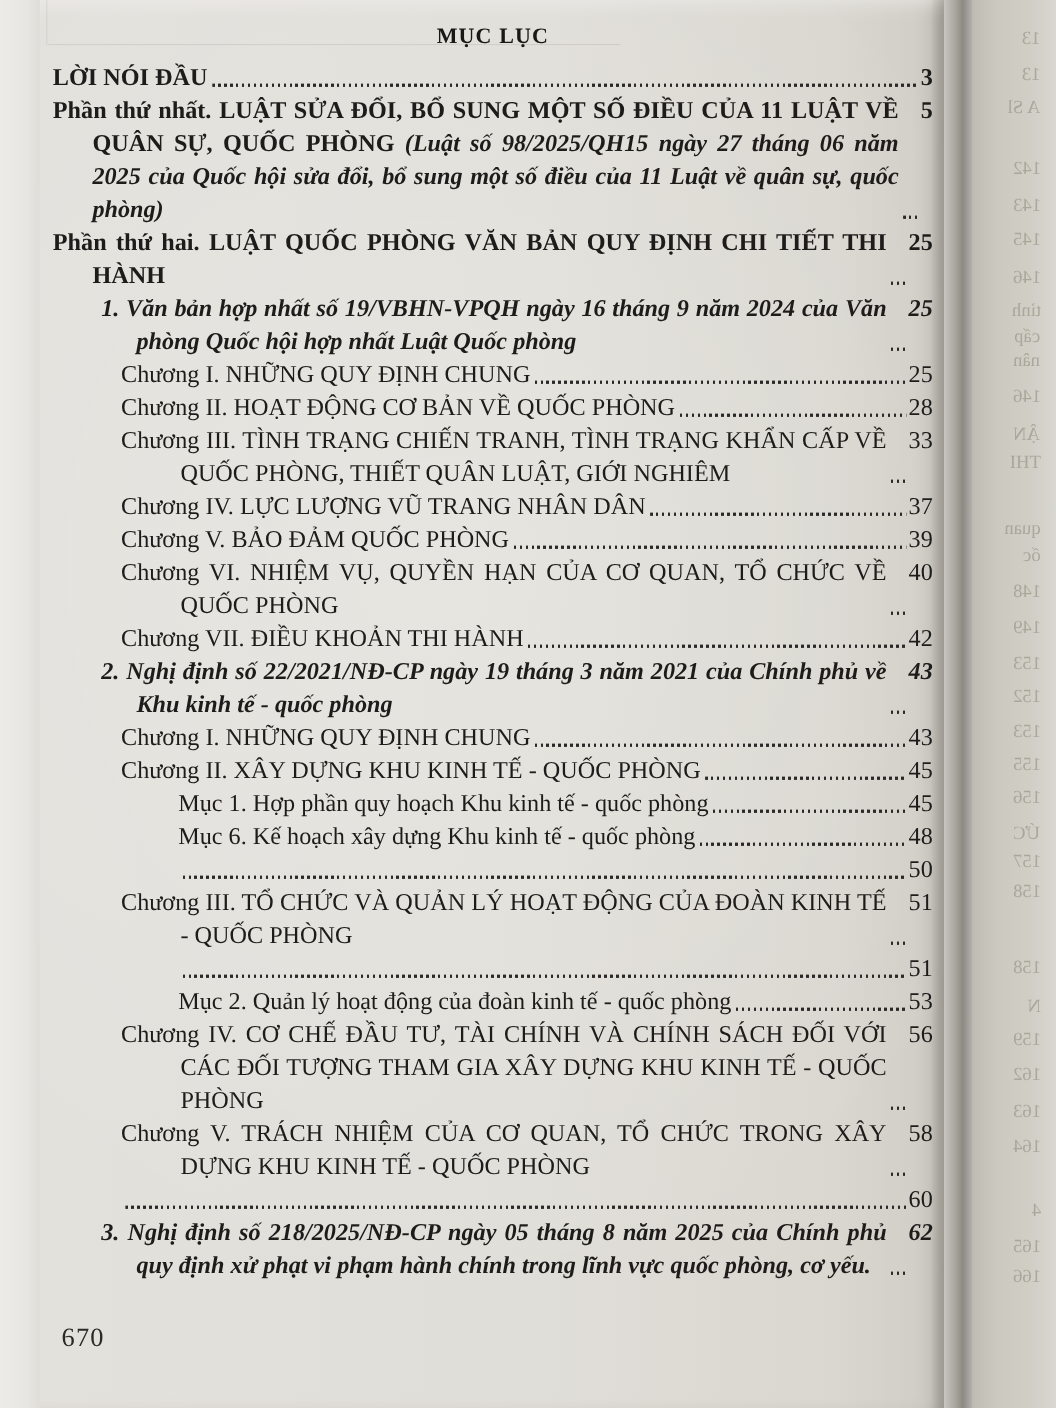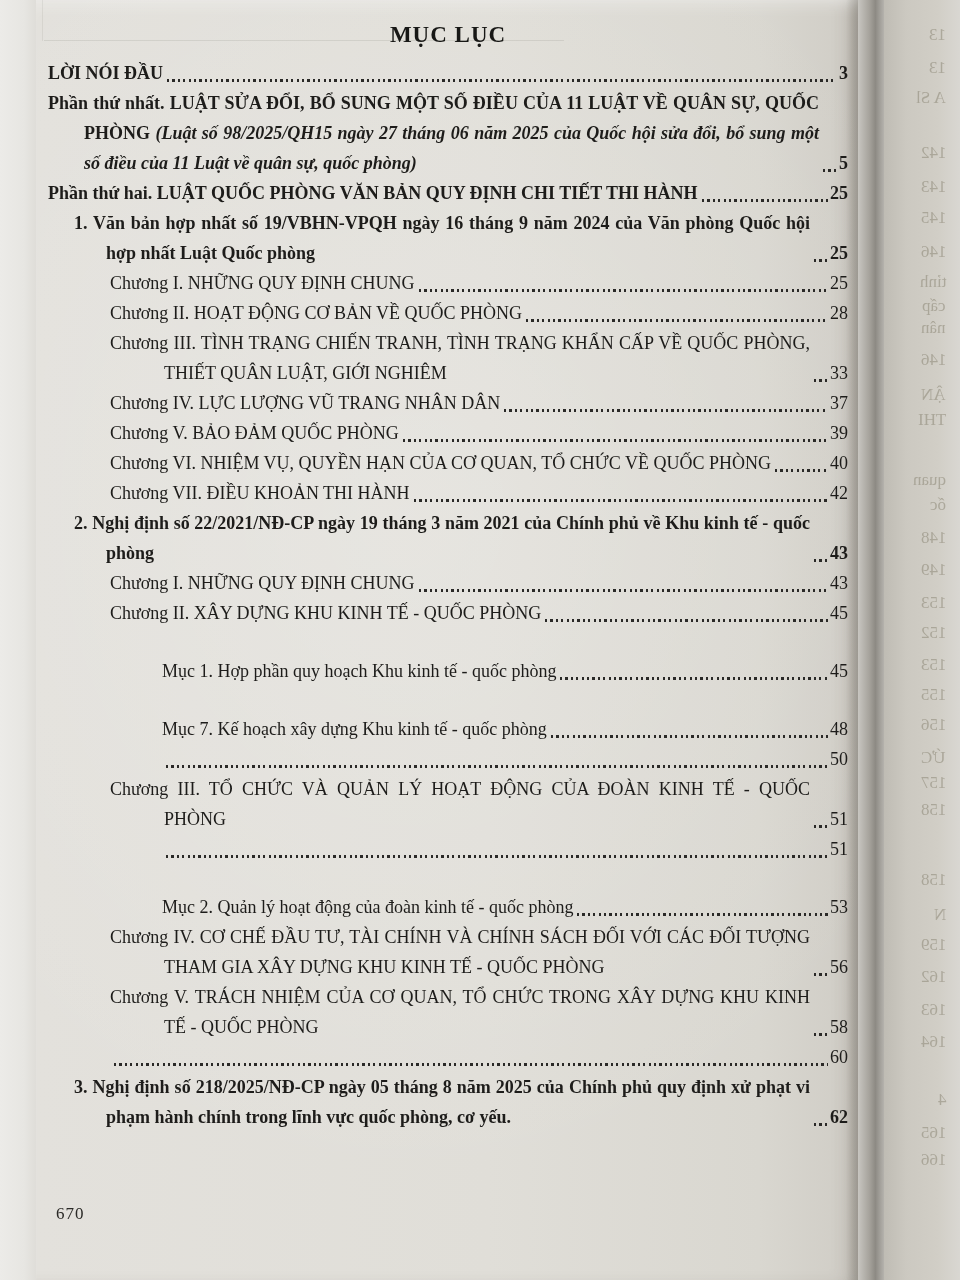--- a/index.html
+++ b/index.html
@@ -50,56 +50,56 @@
     transform:scaleX(-1);filter:blur(0.5px);
     white-space:nowrap;
   }
 
   
   .toc{
     position:absolute;left:48px;top:22px;width:800px;
     color:#1d1c1a;
   }
   .toc-title{
-    text-align:center;font-weight:bold;font-size:23px;letter-spacing:1px;
+    text-align:center;font-weight:bold;font-size:20px;letter-spacing:1px;
     margin:0 0 10px 0;color:#181816;
   }
   .entry{
-    display:flex;align-items:flex-end;
-    font-size:18px;line-height:30px;
+    display:flex;align-items:flex-start;
+    font-size:22px;line-height:30px;
   }
   .entry .txt{flex:0 1 auto;min-width:0;text-align:justify;}
   .entry .fill{
     flex:1 0 14px;height:3.2px;align-self:flex-end;
     margin:0 1px 6px 4px;
     background-image:repeating-linear-gradient(to right,#2a2927 0px,#2a2927 2.2px,transparent 2.2px,transparent 5.4px);
   }
   .entry .pg{flex:none;padding-left:1px;}
 
   .lvl-h0{margin-left:0;}
   .lvl-h0 .txt{padding-left:36px;text-indent:-36px;}
   .lvl-h0 .pg{font-weight:bold;}
 
-  .lvl-item{margin-left:26px;}
+  .lvl-item{margin-left:44px;font-style:italic;}
   .lvl-item .txt{padding-left:32px;text-indent:-32px;}
   .lvl-item .pg{font-weight:bold;}
 
   .lvl-chapter{margin-left:62px;}
   .lvl-chapter .txt{padding-left:54px;text-indent:-54px;}
 
   .lvl-section{margin-left:114px;}
-  .lvl-section .txt{padding-left:30px;text-indent:-30px;margin-top:28px;}
+  .lvl-section .txt{padding-left:30px;text-indent:-30px;}
 
   .run.bold{font-weight:bold;}
   .run.bolditalic{font-weight:bold;font-style:italic;}
   .run.regular{font-weight:normal;}
 
   .page-footer{
     position:absolute;left:56px;top:1204px;
-    font-size:17px;color:#2b2a27;letter-spacing:1px;
+    font-size:24px;color:#2b2a27;letter-spacing:1px;
   }
 </style>
 </head>
 <body>
 
 <div class="photo">
 
   <div class="left-under"></div>
 
   <div class="main-page">
@@ -179,21 +179,21 @@
           <span class="txt"><span class="run regular">Chương II. XÂY DỰNG KHU KINH TẾ - QUỐC PHÒNG </span></span>
           <span class="fill"></span>
           <span class="pg">45</span>
         </div>
         <div class="entry lvl-section">
           <span class="txt"><span class="run regular">Mục 1. Hợp phần quy hoạch Khu kinh tế - quốc phòng</span></span>
           <span class="fill"></span>
           <span class="pg">45</span>
         </div>
         <div class="entry lvl-section">
-          <span class="txt"><span class="run regular">Mục 7. Kế hoạch xây dựng Khu kinh tế - quốc phòng</span></span>
+          <span class="txt"><span class="run regular">Mục 6. Kế hoạch xây dựng Khu kinh tế - quốc phòng</span></span>
           <span class="fill"></span>
           <span class="pg">48</span>
         </div>
         <div class="entry lvl-section">
           <span class="fill"></span>
           <span class="pg">50</span>
         </div>
         <div class="entry lvl-chapter">
           <span class="txt"><span class="run regular">Chương III. TỔ CHỨC VÀ QUẢN LÝ HOẠT ĐỘNG CỦA ĐOÀN KINH TẾ - QUỐC PHÒNG </span></span>
           <span class="fill"></span>

